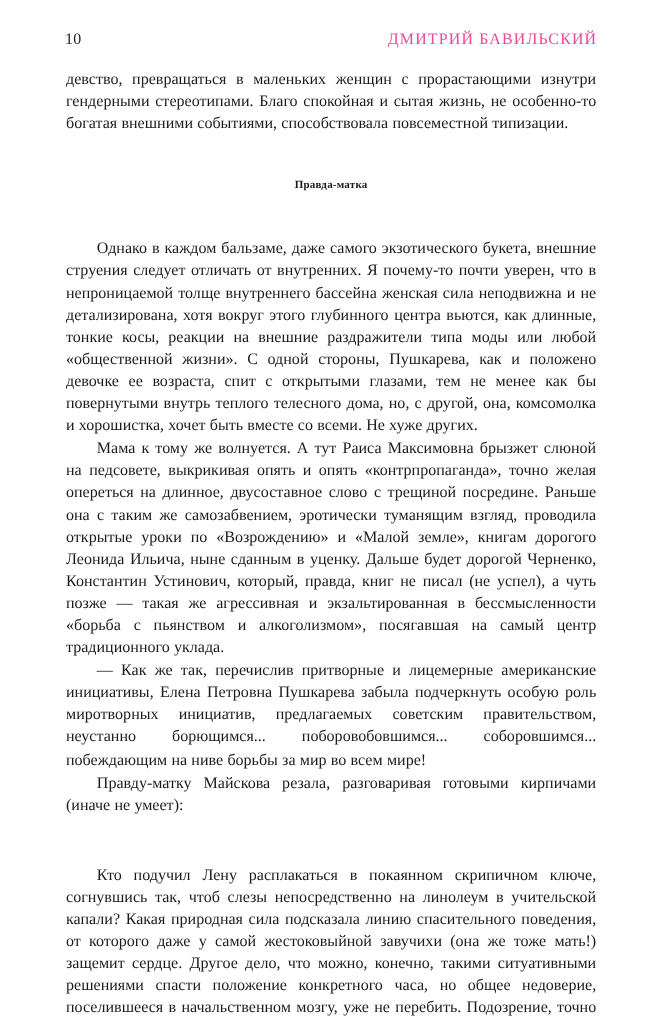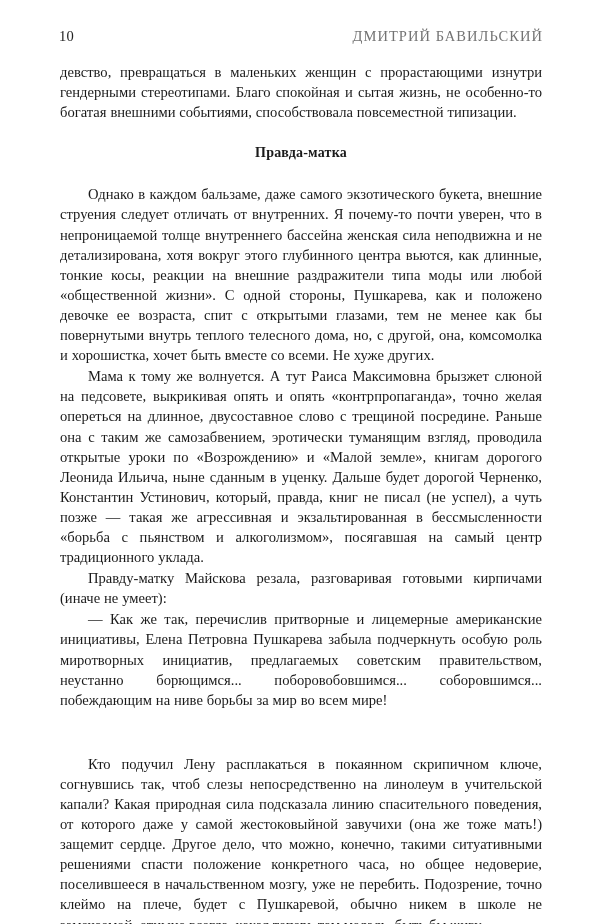--- a/index.html
+++ b/index.html
@@ -38,21 +38,21 @@
     justify-content: space-between;
   }
   .folio {
     font-size: 14.5px;
     letter-spacing: 0.3px;
     color: #222;
   }
   .author-name {
     font-size: 14.5px;
     letter-spacing: 1.05px;
-    color: #737373;
+    color: #ec4899;
     white-space: nowrap;
   }
 
   
   .textblock {
     position: absolute;
     top: 61px;
     left: 59px;
     width: 484px;
   }
@@ -68,22 +68,22 @@
     word-spacing: 0.2px;
   }
   p.para.noindent {
     text-indent: 0;
   }
   p.para.dash {
     text-indent: 28px;
   }
 
   h2.section-title {
-    margin: 0;
-    font-size: 14px;
+    margin: 16px;
+    font-size: 10px;
     line-height: 20.1px;
     font-weight: bold;
     text-align: center;
     letter-spacing: 0.2px;
   }
 
   
   .gap-before-heading { height: 20px; }
   .gap-after-heading  { height: 20px; }
   .gap-before-heading2 { height: 21px; }
@@ -104,22 +104,22 @@
     <p class="para noindent">девство, превращаться в маленьких женщин с прорастающими изнутри гендерными стереотипами. Благо спокойная и сытая жизнь, не особенно-то богатая внешними событиями, способствовала повсеместной типизации.</p>
 
     <div class="gap-before-heading"></div>
 
     <h2 class="section-title">Правда-матка</h2>
 
     <div class="gap-after-heading"></div>
 
     <p class="para">Однако в каждом бальзаме, даже самого экзотического букета, внешние струения следует отличать от внутренних. Я почему-то почти уверен, что в непроницаемой толще внутреннего бассейна женская сила неподвижна и не детализирована, хотя вокруг этого глубинного центра вьются, как длинные, тонкие косы, реакции на внешние раздражители типа моды или любой «общественной жизни». С одной стороны, Пушкарева, как и положено девочке ее возраста, спит с открытыми глазами, тем не менее как бы повернутыми внутрь теплого телесного дома, но, с другой, она, комсомолка и хорошистка, хочет быть вместе со всеми. Не хуже других.</p>
     <p class="para">Мама к тому же волнуется. А тут Раиса Максимовна брызжет слюной на педсовете, выкрикивая опять и опять «контрпропаганда», точно желая опереться на длинное, двусоставное слово с трещиной посредине. Раньше она с таким же самозабвением, эротически туманящим взгляд, проводила открытые уроки по «Возрождению» и «Малой земле», книгам дорогого Леонида Ильича, ныне сданным в уценку. Дальше будет дорогой Черненко, Константин Устинович, который, правда, книг не писал (не успел), а чуть позже — такая же агрессивная и экзальтированная в бессмысленности «борьба с пьянством и алкоголизмом», посягавшая на самый центр традиционного уклада.</p>
+    <p class="para dash">— Как же так, перечислив притворные и лицемерные американские инициативы, Елена Петровна Пушкарева забыла подчеркнуть особую роль миротворных инициатив, предлагаемых советским правительством, неустанно борющимся... поборовобовшимся... соборовшимся... побеждающим на ниве борьбы за мир во всем мире!</p>
     <p class="para">Правду-матку Майскова резала, разговаривая готовыми кирпичами (иначе не умеет):</p>
-    <p class="para dash">— Как же так, перечислив притворные и лицемерные американские инициативы, Елена Петровна Пушкарева забыла подчеркнуть особую роль миротворных инициатив, предлагаемых советским правительством, неустанно борющимся... поборовобовшимся... соборовшимся... побеждающим на ниве борьбы за мир во всем мире!</p>
 
     <div class="gap-before-heading2"></div>
 
 
     <div class="gap-after-heading2"></div>
 
     <p class="para">Кто подучил Лену расплакаться в покаянном скрипичном ключе, согнувшись так, чтоб слезы непосредственно на линолеум в учительской капали? Какая природная сила подсказала линию спасительного поведения, от которого даже у самой жестоковыйной завучихи (она же тоже мать!) защемит сердце. Другое дело, что можно, конечно, такими ситуативными решениями спасти положение конкретного часа, но общее недоверие, поселившееся в начальственном мозгу, уже не перебить. Подозрение, точно клеймо на плече, будет с Пушкаревой, обычно никем в школе не замечаемой, отныне всегда, какая теперь там медаль, быть бы живу.</p>
 
   </div>
 </div>

